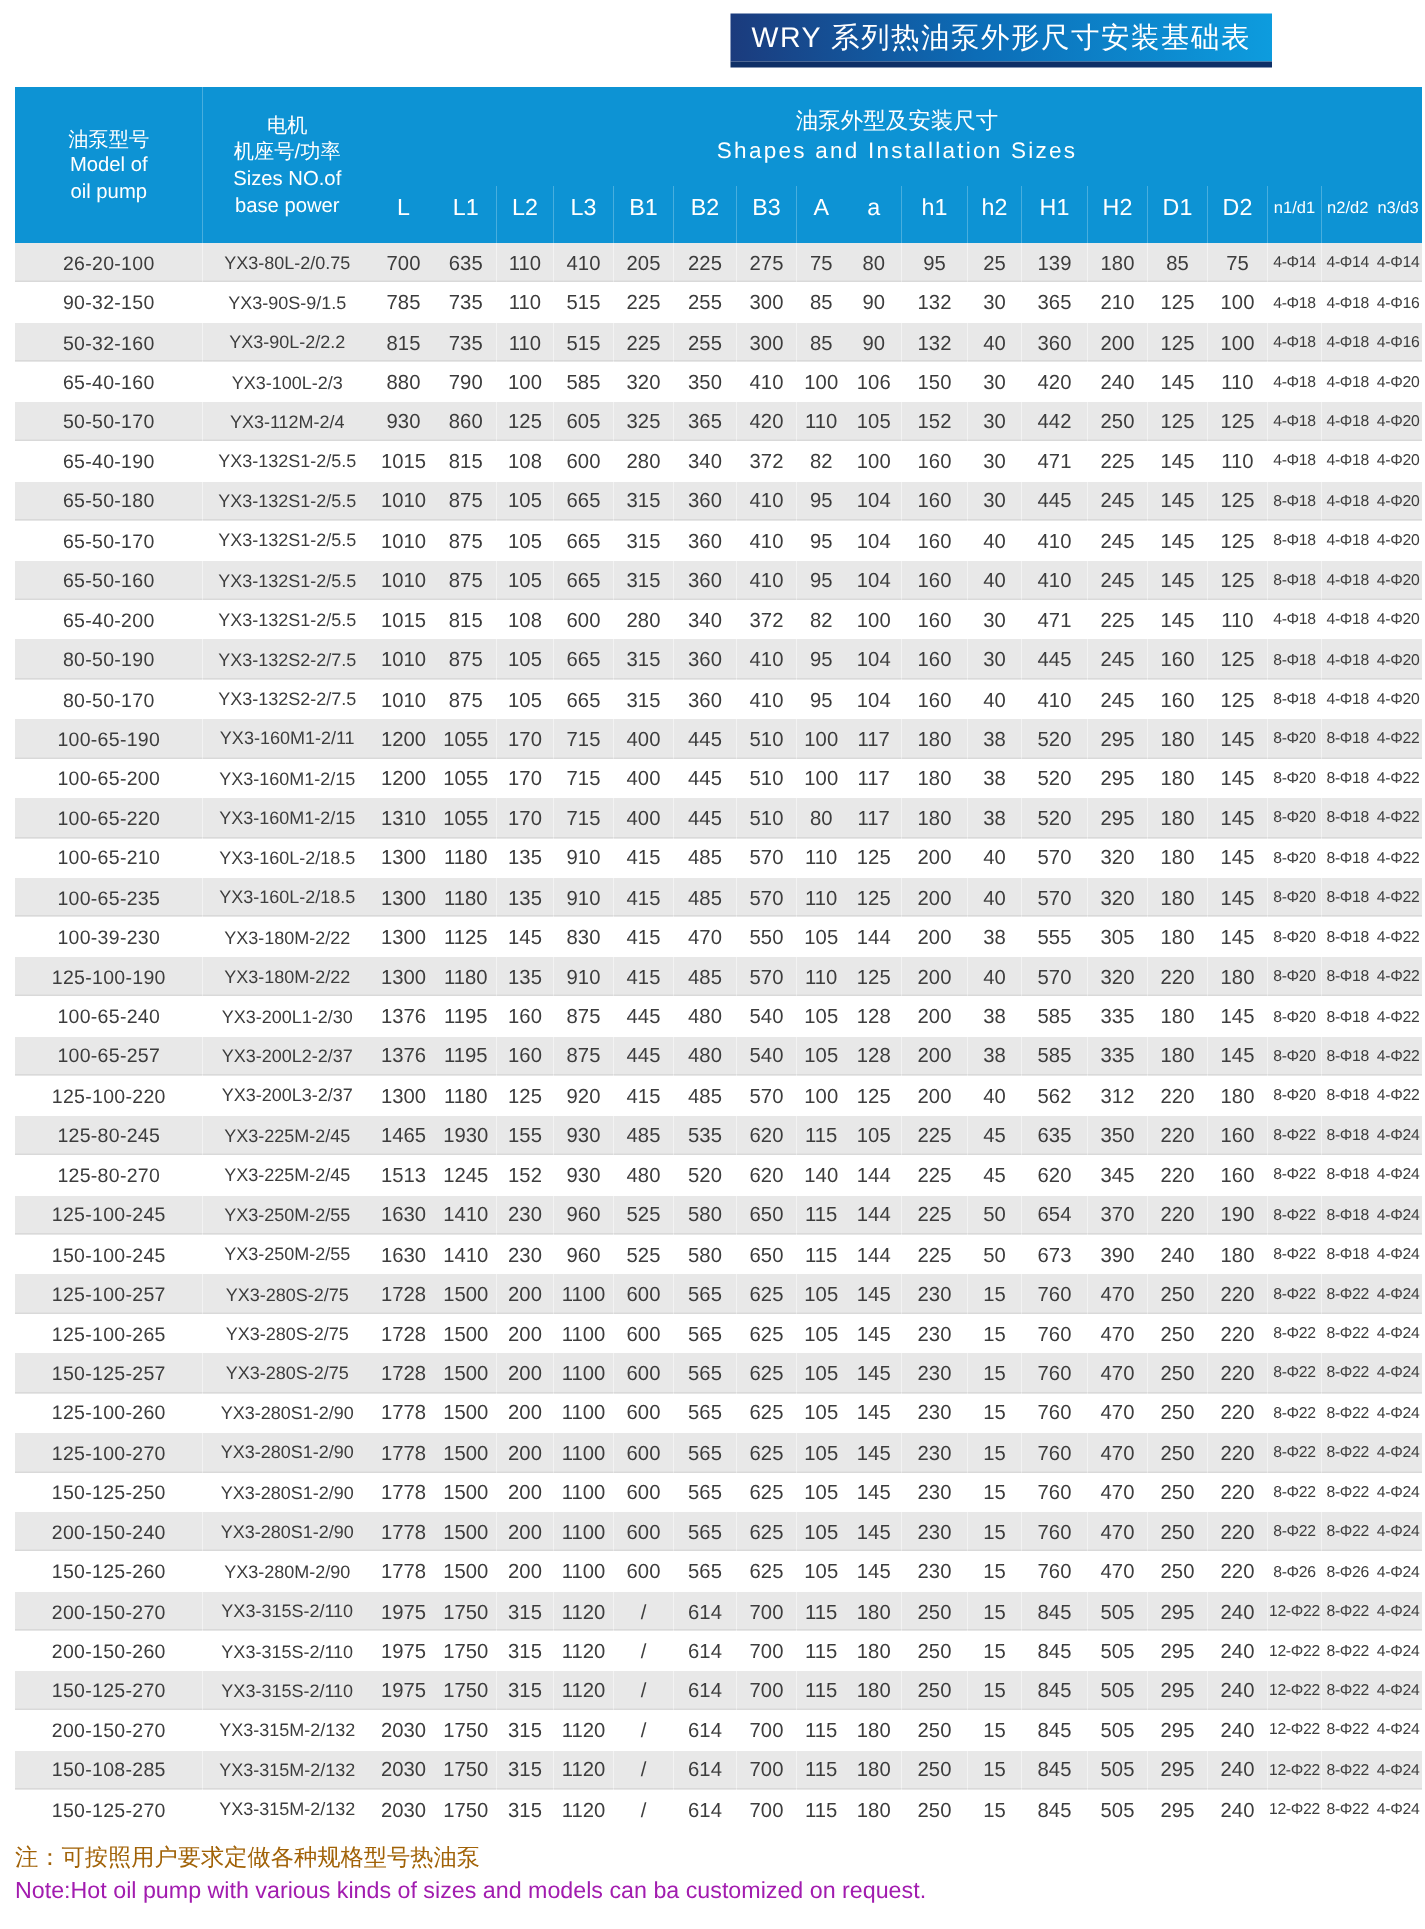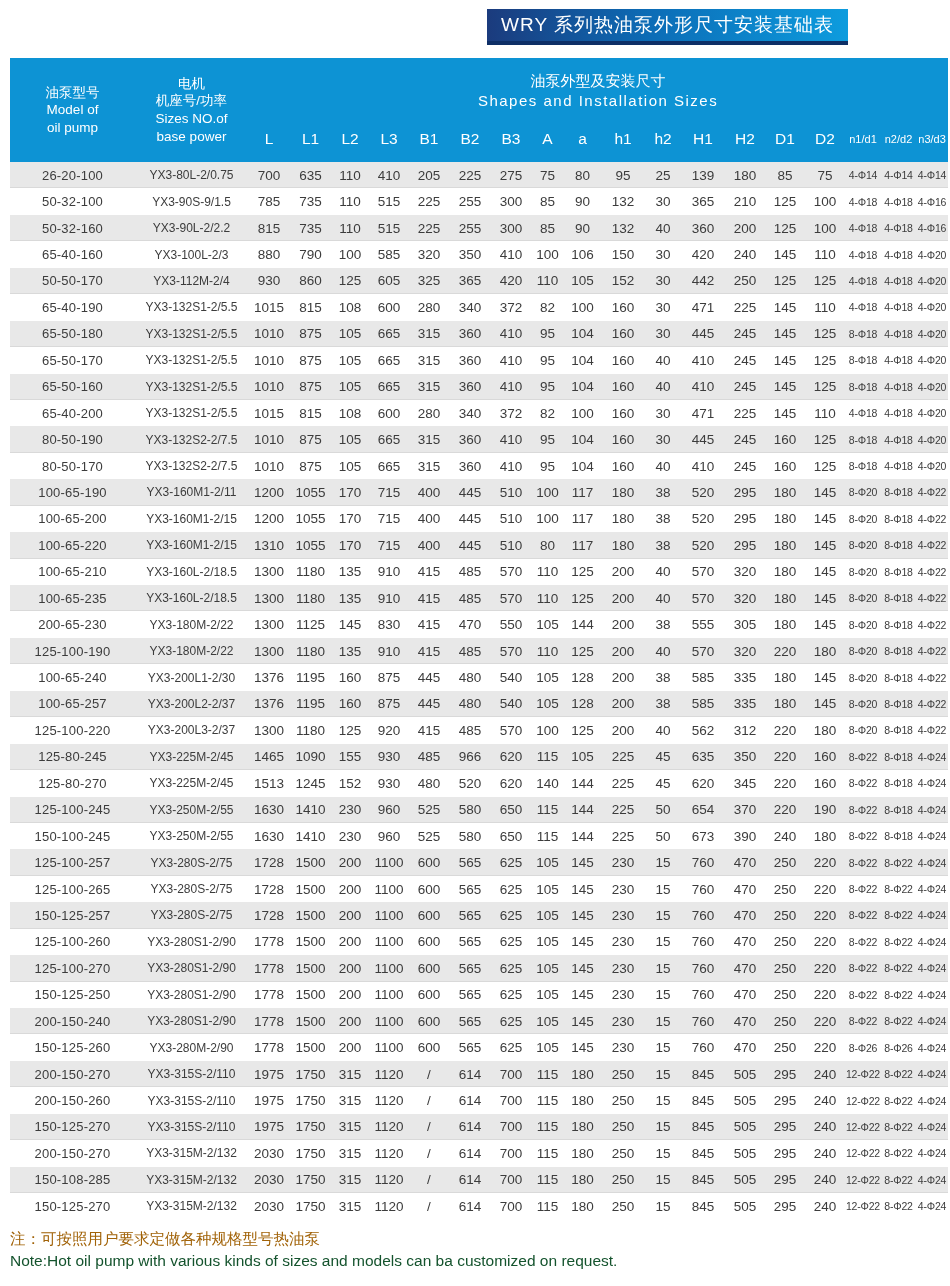--- a/index.html
+++ b/index.html
@@ -41,21 +41,21 @@
   }
   tbody tr:nth-child(odd) td { background: #e8e8e8; box-shadow: inset 0 -1px 0 #d9d9d9; }
   tbody td.c-model { font-size: 13px; letter-spacing: 0.2px; }
   tbody td.c-motor { font-size: 12px; }
   tbody td.c-dim   { font-size: 13.5px; }
   tbody td.c-holes { font-size: 10.5px; letter-spacing: -0.2px; }
 
   
   .notes { position: absolute; left: 10px; top: 1228px; }
   .note-zh { font-size: 15.5px; color: #a16207; line-height: 1.45; }
-  .note-en { font-size: 15.5px; color: #14532d; line-height: 1.45; }
+  .note-en { font-size: 15.5px; color: #a21caf; line-height: 1.45; }
 </style>
 </head>
 <body>
 
 <div class="page">
 
   <div class="title-bar">WRY 系列热油泵外形尺寸安装基础表</div>
 
   <table class="spec">
     <colgroup>
@@ -136,21 +136,21 @@
           <td class="c-dim">25</td>
           <td class="c-dim">139</td>
           <td class="c-dim">180</td>
           <td class="c-dim">85</td>
           <td class="c-dim">75</td>
           <td class="c-holes">4-Φ14</td>
           <td class="c-holes">4-Φ14</td>
           <td class="c-holes">4-Φ14</td>
         </tr>
         <tr>
-          <td class="c-model">50-32-100</td>
+          <td class="c-model">90-32-150</td>
           <td class="c-motor">YX3-90S-9/1.5</td>
           <td class="c-dim">785</td>
           <td class="c-dim">735</td>
           <td class="c-dim">110</td>
           <td class="c-dim">515</td>
           <td class="c-dim">225</td>
           <td class="c-dim">255</td>
           <td class="c-dim">300</td>
           <td class="c-dim">85</td>
           <td class="c-dim">90</td>
@@ -488,21 +488,21 @@
           <td class="c-dim">40</td>
           <td class="c-dim">570</td>
           <td class="c-dim">320</td>
           <td class="c-dim">180</td>
           <td class="c-dim">145</td>
           <td class="c-holes">8-Φ20</td>
           <td class="c-holes">8-Φ18</td>
           <td class="c-holes">4-Φ22</td>
         </tr>
         <tr>
-          <td class="c-model">200-65-230</td>
+          <td class="c-model">100-39-230</td>
           <td class="c-motor">YX3-180M-2/22</td>
           <td class="c-dim">1300</td>
           <td class="c-dim">1125</td>
           <td class="c-dim">145</td>
           <td class="c-dim">830</td>
           <td class="c-dim">415</td>
           <td class="c-dim">470</td>
           <td class="c-dim">550</td>
           <td class="c-dim">105</td>
           <td class="c-dim">144</td>
@@ -601,25 +601,25 @@
           <td class="c-dim">220</td>
           <td class="c-dim">180</td>
           <td class="c-holes">8-Φ20</td>
           <td class="c-holes">8-Φ18</td>
           <td class="c-holes">4-Φ22</td>
         </tr>
         <tr>
           <td class="c-model">125-80-245</td>
           <td class="c-motor">YX3-225M-2/45</td>
           <td class="c-dim">1465</td>
-          <td class="c-dim">1090</td>
+          <td class="c-dim">1930</td>
           <td class="c-dim">155</td>
           <td class="c-dim">930</td>
           <td class="c-dim">485</td>
-          <td class="c-dim">966</td>
+          <td class="c-dim">535</td>
           <td class="c-dim">620</td>
           <td class="c-dim">115</td>
           <td class="c-dim">105</td>
           <td class="c-dim">225</td>
           <td class="c-dim">45</td>
           <td class="c-dim">635</td>
           <td class="c-dim">350</td>
           <td class="c-dim">220</td>
           <td class="c-dim">160</td>
           <td class="c-holes">8-Φ22</td>

